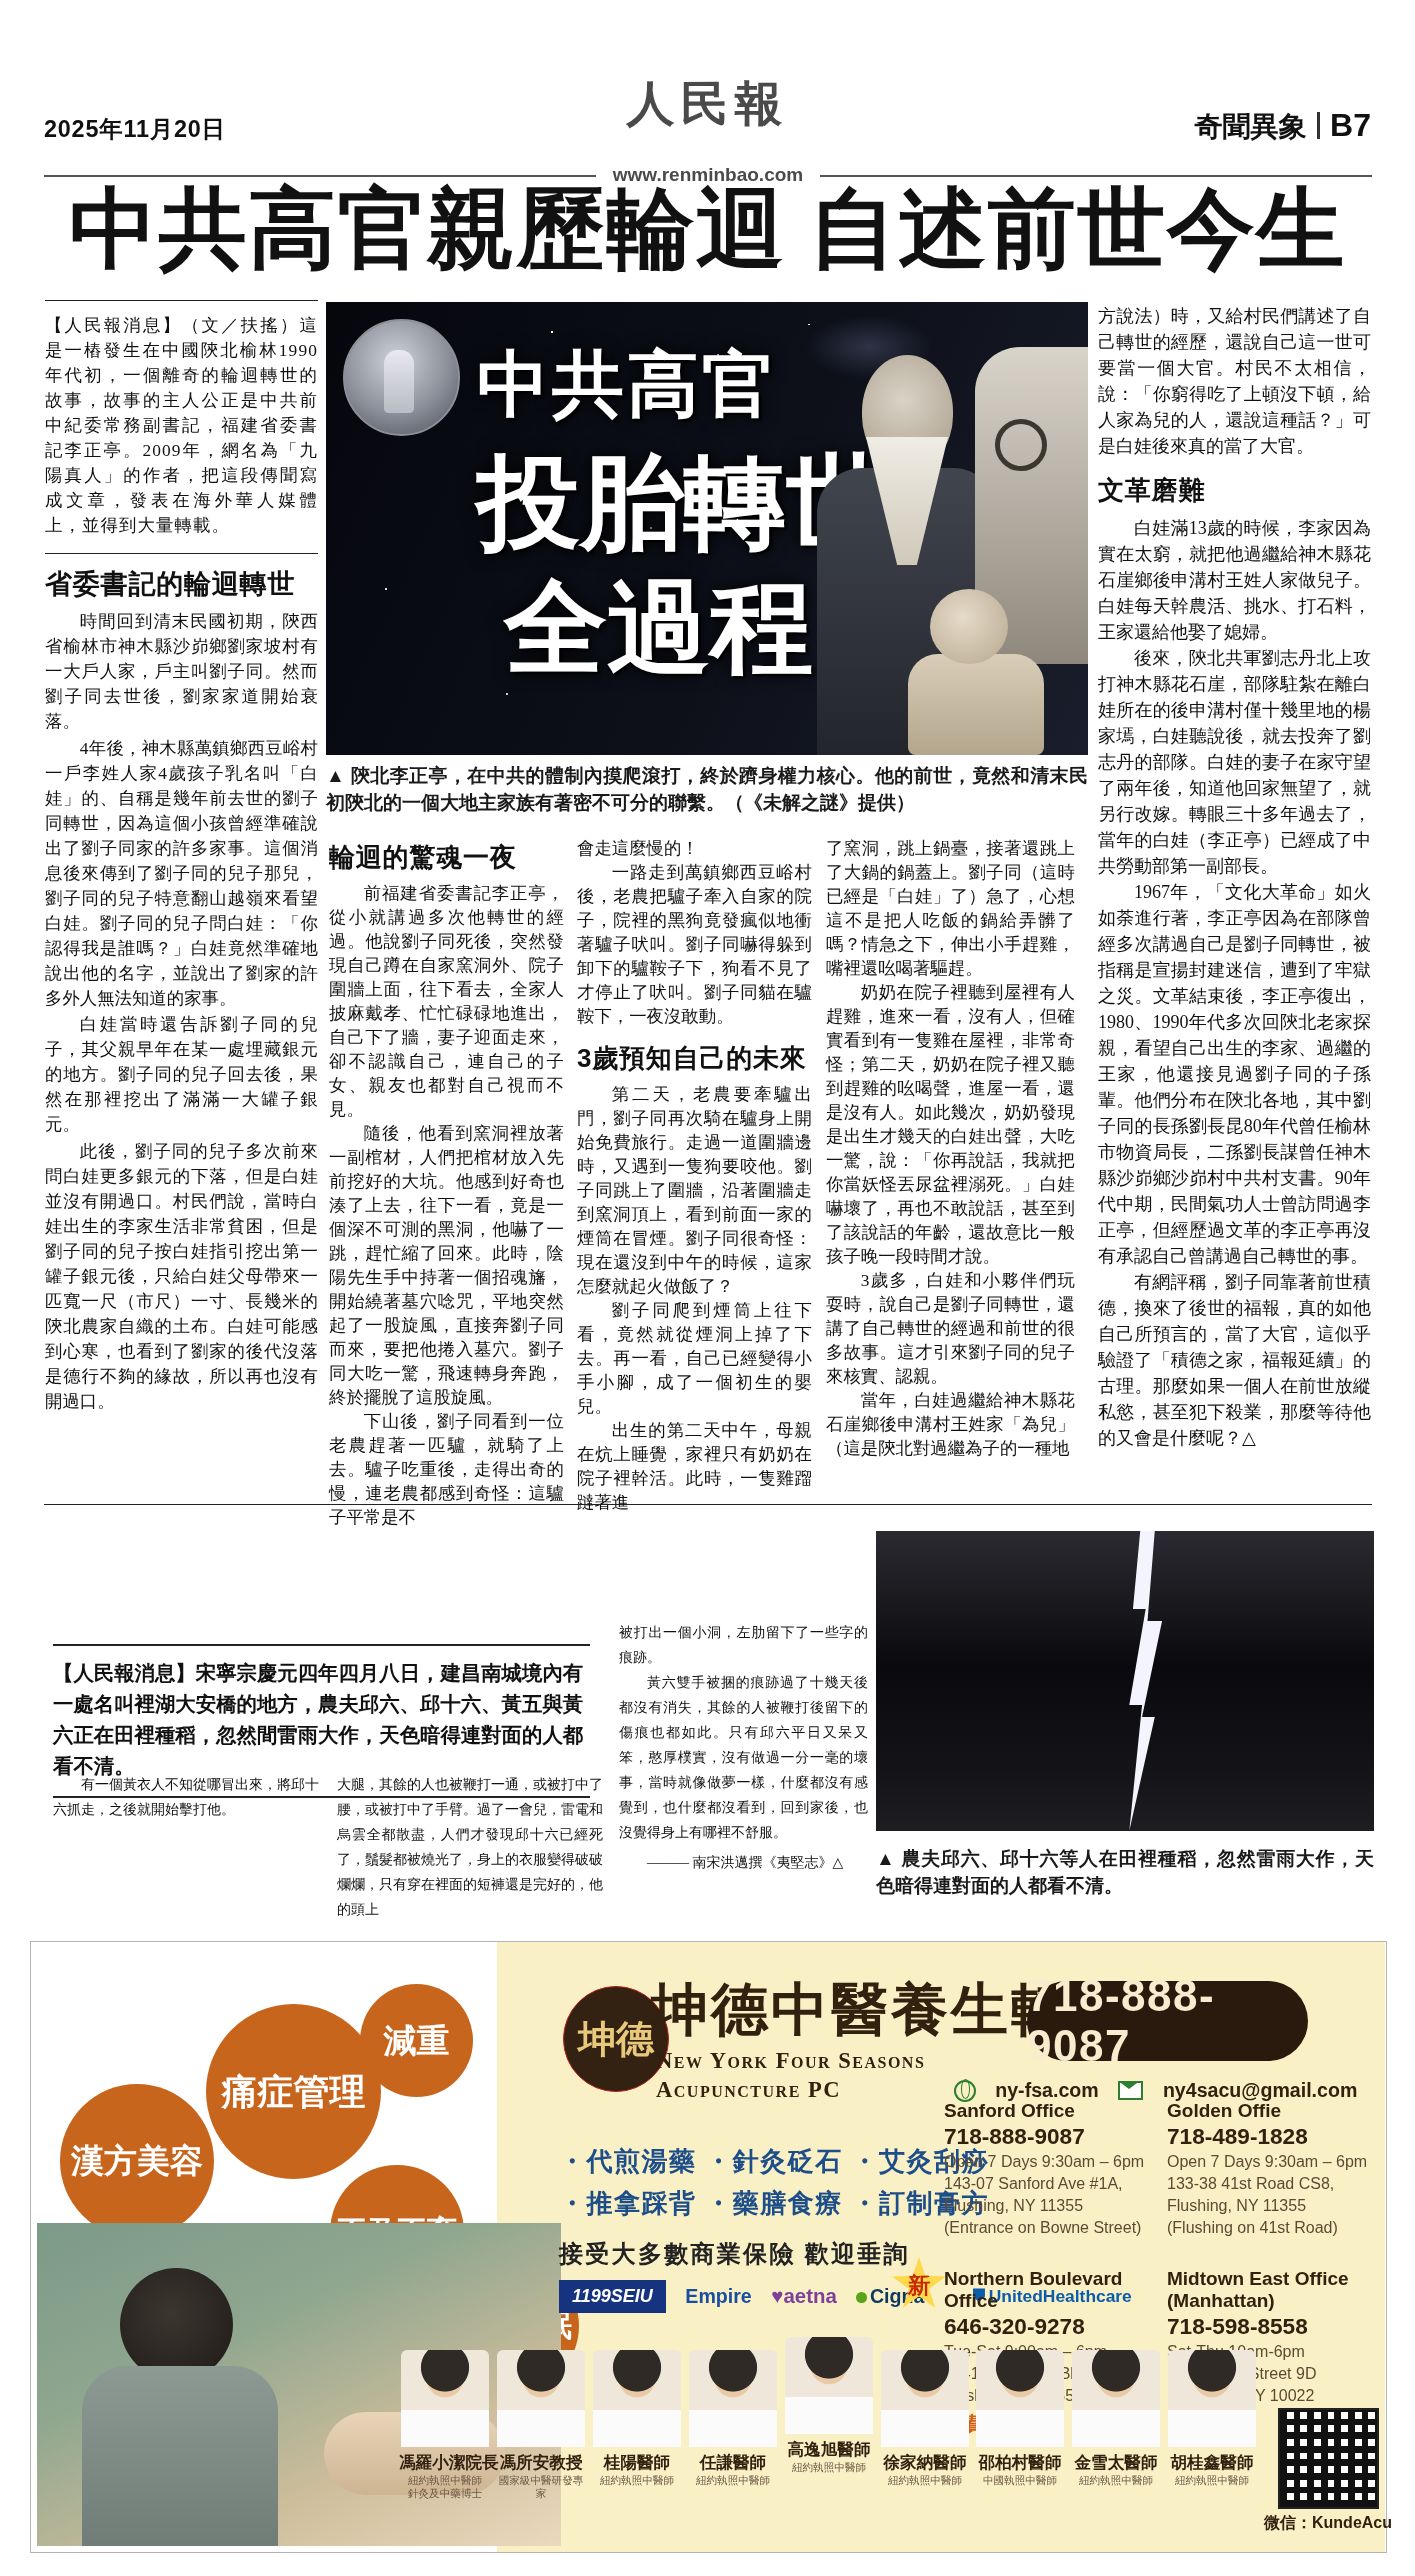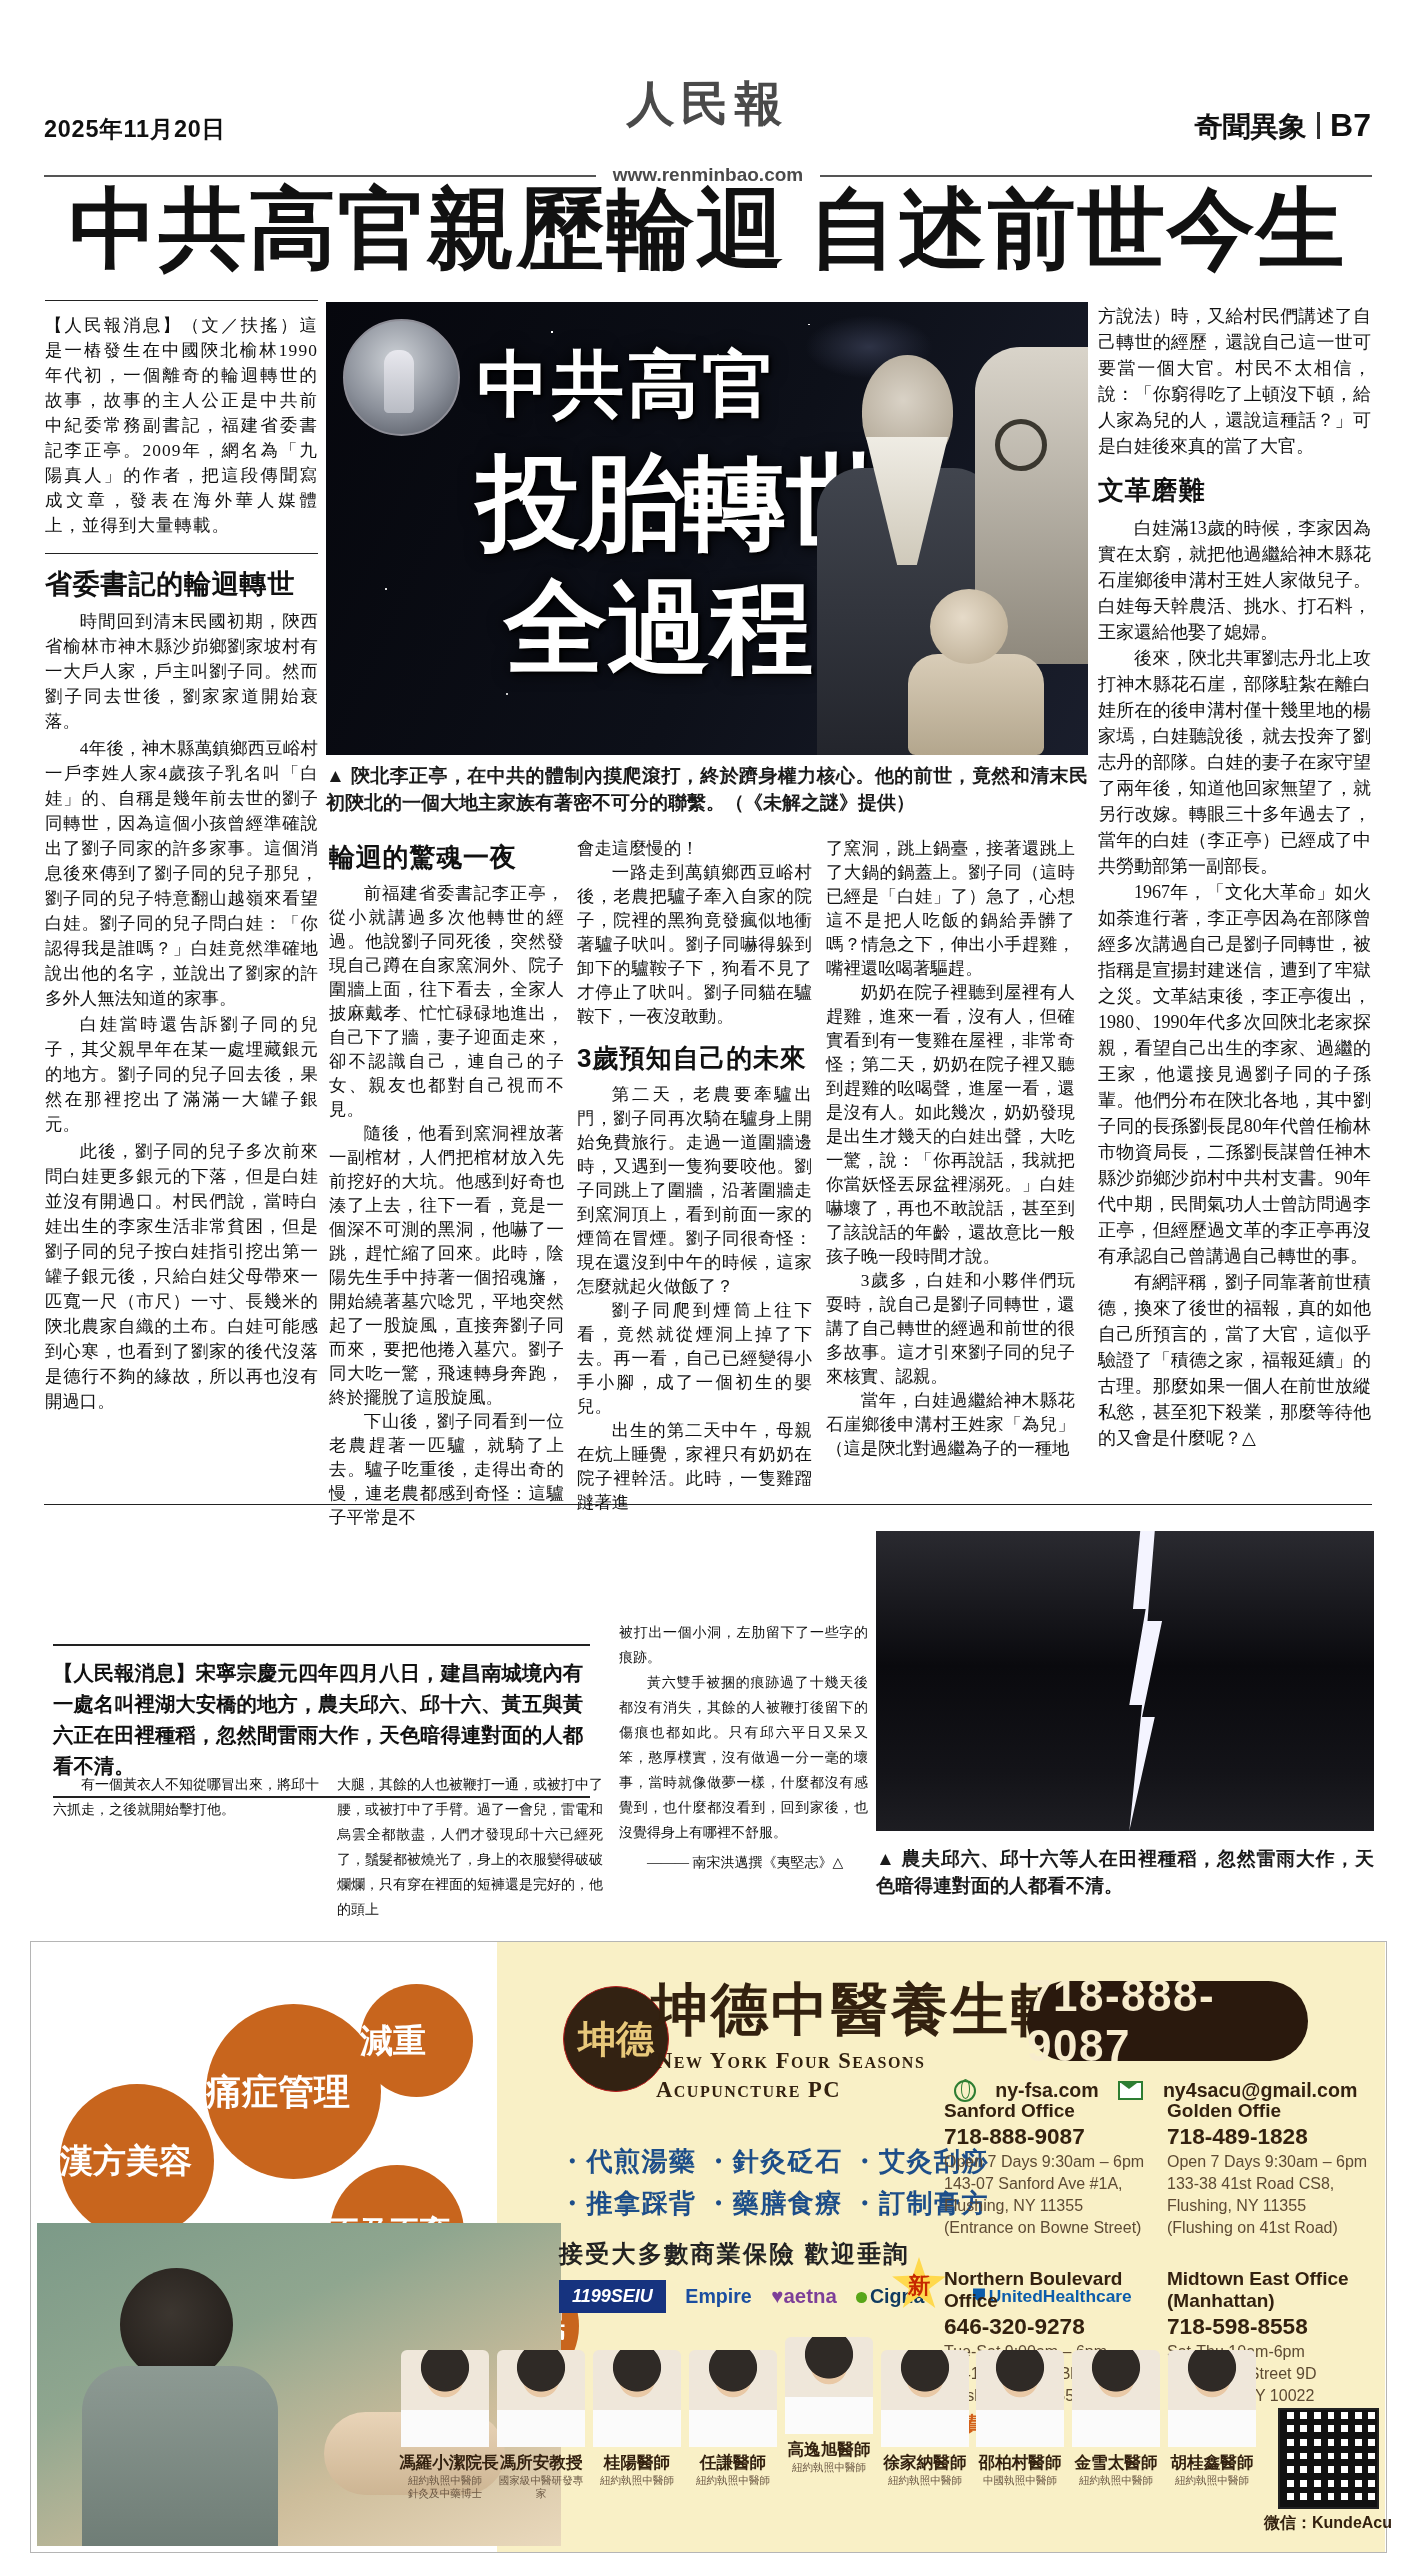--- a/index.html
+++ b/index.html
@@ -93,21 +93,21 @@
   .storm{left:876px;top:1531px;width:498px;height:300px;overflow:hidden;
          background:linear-gradient(#2a2a30 0%,#0a0a0e 45%,#131318 80%,#1d1d22 100%);}
   .bolt{position:absolute;left:226px;top:0;width:91px;height:300px;
         clip-path:polygon(42% 0,58% 0,50% 30%,66% 30%,44% 62%,58% 62%,30% 100%,44% 58%,30% 58%,48% 26%,34% 26%);
         background:#f4f4ff;filter:drop-shadow(0 0 10.6px #cfd6ff);}
   #cap2{left:876px;top:1845px;width:498px;}
   
   .ad{left:30px;top:1941px;width:1355px;height:610px;background:#fff;border:0.8px solid #b5b5b5;}
   .ad .yellow{position:absolute;left:466px;top:0;width:888px;height:610px;background:#f9f0c6;}
   .bubble{position:absolute;border-radius:50%;background:#c8651d;color:#fff;display:flex;
-          align-items:center;text-align:center;font-weight:900;
+          align-items:center;justify-content:center;text-align:center;font-weight:900;
           font-family:"Liberation Sans",sans-serif;line-height:1.15;}
   .adphoto{position:absolute;left:6px;top:281px;width:524px;height:323px;overflow:hidden;
           background:linear-gradient(155deg,#7c9a88 0%,#8fa68f 35%,#cdbd9b 70%,#ead9bd 100%);}
   .adphoto .p1{position:absolute;left:83px;top:45px;width:113px;height:113px;border-radius:50%;
           background:radial-gradient(circle at 45% 40%,#3c3630 0%,#241f1b 80%);}
   .adphoto .p1b{position:absolute;left:45px;top:143px;width:196px;height:181px;border-radius:45px 45px 0 0;
           background:linear-gradient(#8d9a93,#6f7d76);}
   .adphoto .p2{position:absolute;left:287px;top:189px;width:181px;height:83px;border-radius:42px;
           background:linear-gradient(#e9d4b8,#cdb593);}
   .adlogo{position:absolute;left:532px;top:44px;width:104px;height:104px;border-radius:50%;

